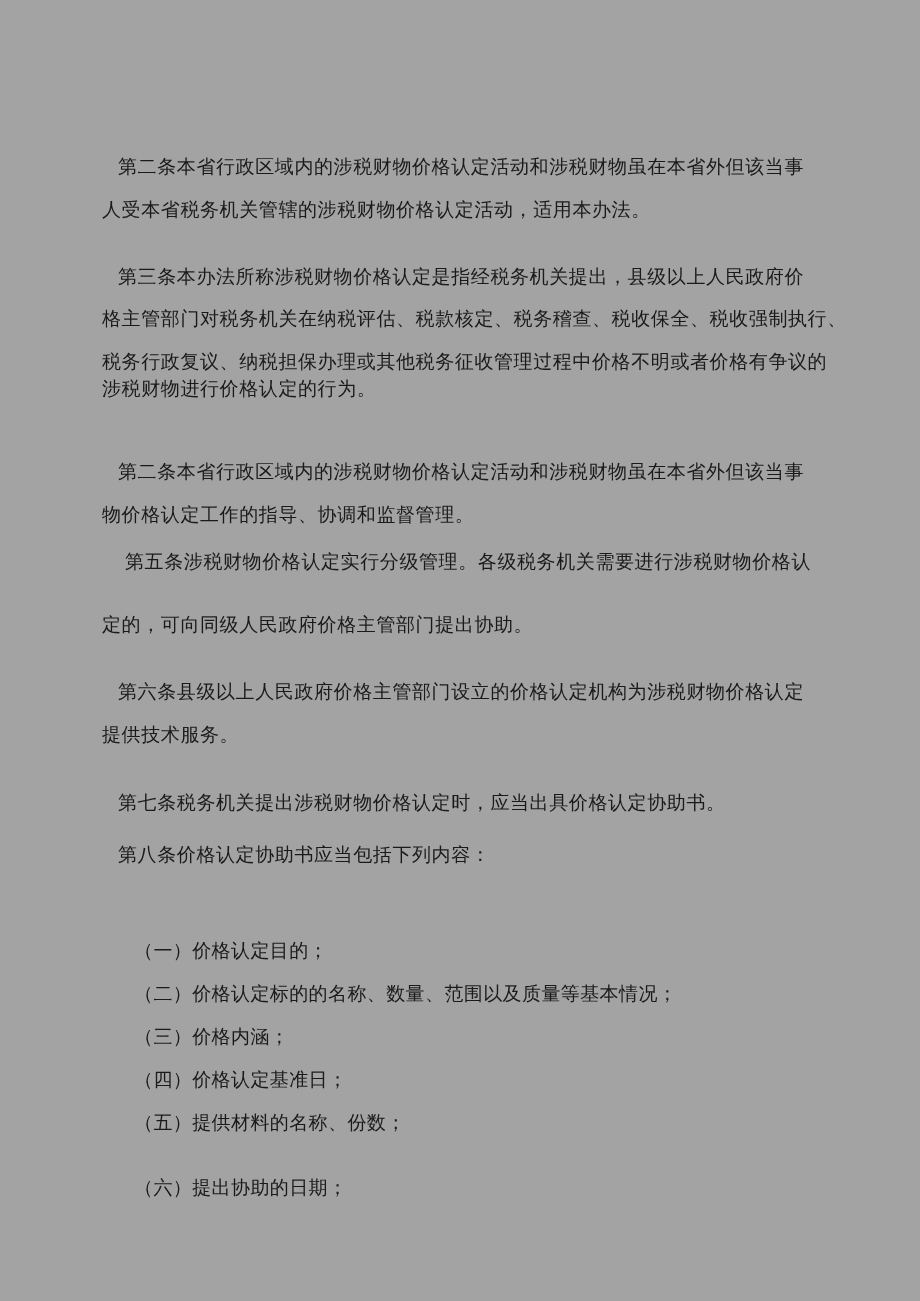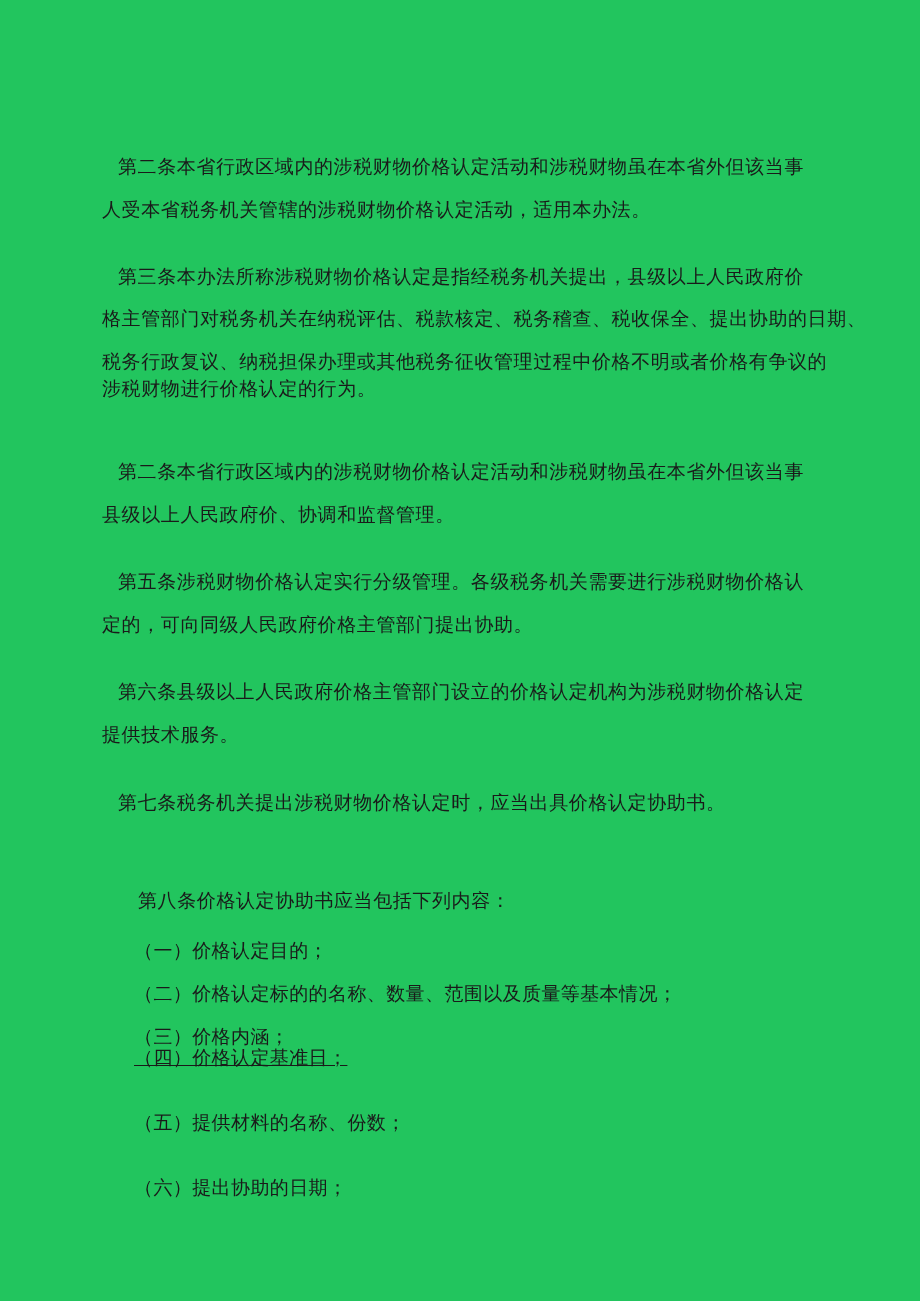--- a/index.html
+++ b/index.html
@@ -13,21 +13,21 @@
       position: relative;
       overflow: hidden;
       font-family: "DejaVu Serif", "Liberation Serif", serif;
       color: #1a1a1a;
     }
     .page {
       position: absolute;
       left: 0; top: 0;
       width: 920px;
       height: 1301px;
-      background: #22c55e;
+      background: #a3a3a3;
     }
     .line {
       position: absolute;
       left: 102px;
       font-size: 19px;
       line-height: 24px;
       white-space: nowrap;
       letter-spacing: 0.6px;
     }
     .indent { left: 118px; }
@@ -38,47 +38,47 @@
 
 <div class="page">
 
   <div>
     <div class="line indent" style="top:154px;">第二条本省行政区域内的涉税财物价格认定活动和涉税财物虽在本省外但该当事</div>
     <div class="line" style="top:197px;">人受本省税务机关管辖的涉税财物价格认定活动，适用本办法。</div>
   </div>
 
   <div>
     <div class="line indent" style="top:264px;">第三条本办法所称涉税财物价格认定是指经税务机关提出，县级以上人民政府价</div>
-    <div class="line" style="top:306px;">格主管部门对税务机关在纳税评估、税款核定、税务稽查、税收保全、提出协助的日期、</div>
+    <div class="line" style="top:306px;">格主管部门对税务机关在纳税评估、税款核定、税务稽查、税收保全、税收强制执行、</div>
     <div class="line" style="top:349px;">税务行政复议、纳税担保办理或其他税务征收管理过程中价格不明或者价格有争议的</div>
     <div class="line" style="top:376px;">涉税财物进行价格认定的行为。</div>
   </div>
 
   <div>
     <div class="line indent" style="top:459px;">第二条本省行政区域内的涉税财物价格认定活动和涉税财物虽在本省外但该当事</div>
-    <div class="line" style="top:502px;">县级以上人民政府价、协调和监督管理。</div>
+    <div class="line" style="top:502px;">物价格认定工作的指导、协调和监督管理。</div>
   </div>
 
   <div>
-    <div class="line indent" style="top:569px;">第五条涉税财物价格认定实行分级管理。各级税务机关需要进行涉税财物价格认</div>
+    <div class="line indent" style="top:549px;margin-left:7px;">第五条涉税财物价格认定实行分级管理。各级税务机关需要进行涉税财物价格认</div>
     <div class="line" style="top:612px;">定的，可向同级人民政府价格主管部门提出协助。</div>
   </div>
 
   <div>
     <div class="line indent" style="top:679px;">第六条县级以上人民政府价格主管部门设立的价格认定机构为涉税财物价格认定</div>
     <div class="line" style="top:722px;">提供技术服务。</div>
   </div>
 
   <div>
     <div class="line indent" style="top:790px;">第七条税务机关提出涉税财物价格认定时，应当出具价格认定协助书。</div>
   </div>
 
   <div>
-    <div class="line indent" style="top:888px;margin-left:20px;">第八条价格认定协助书应当包括下列内容：</div>
+    <div class="line indent" style="top:842px;">第八条价格认定协助书应当包括下列内容：</div>
     <div class="line item" style="top:902px;">（一）价格认定目的；</div>
     <div class="line item" style="top:945px;">（二）价格认定标的的名称、数量、范围以及质量等基本情况；</div>
     <div class="line item" style="top:988px;">（三）价格内涵；</div>
-    <div class="line item" style="top:1009px;text-decoration:underline;">（四）价格认定基准日；</div>
+    <div class="line item" style="top:1031px;">（四）价格认定基准日；</div>
     <div class="line item" style="top:1074px;">（五）提供材料的名称、份数；</div>
     <div class="line item" style="top:1140px;font-family:Liberation Serif, serif;">（六）提出协助的日期；</div>
   </div>
 
 </div>
 
 </body></html>

